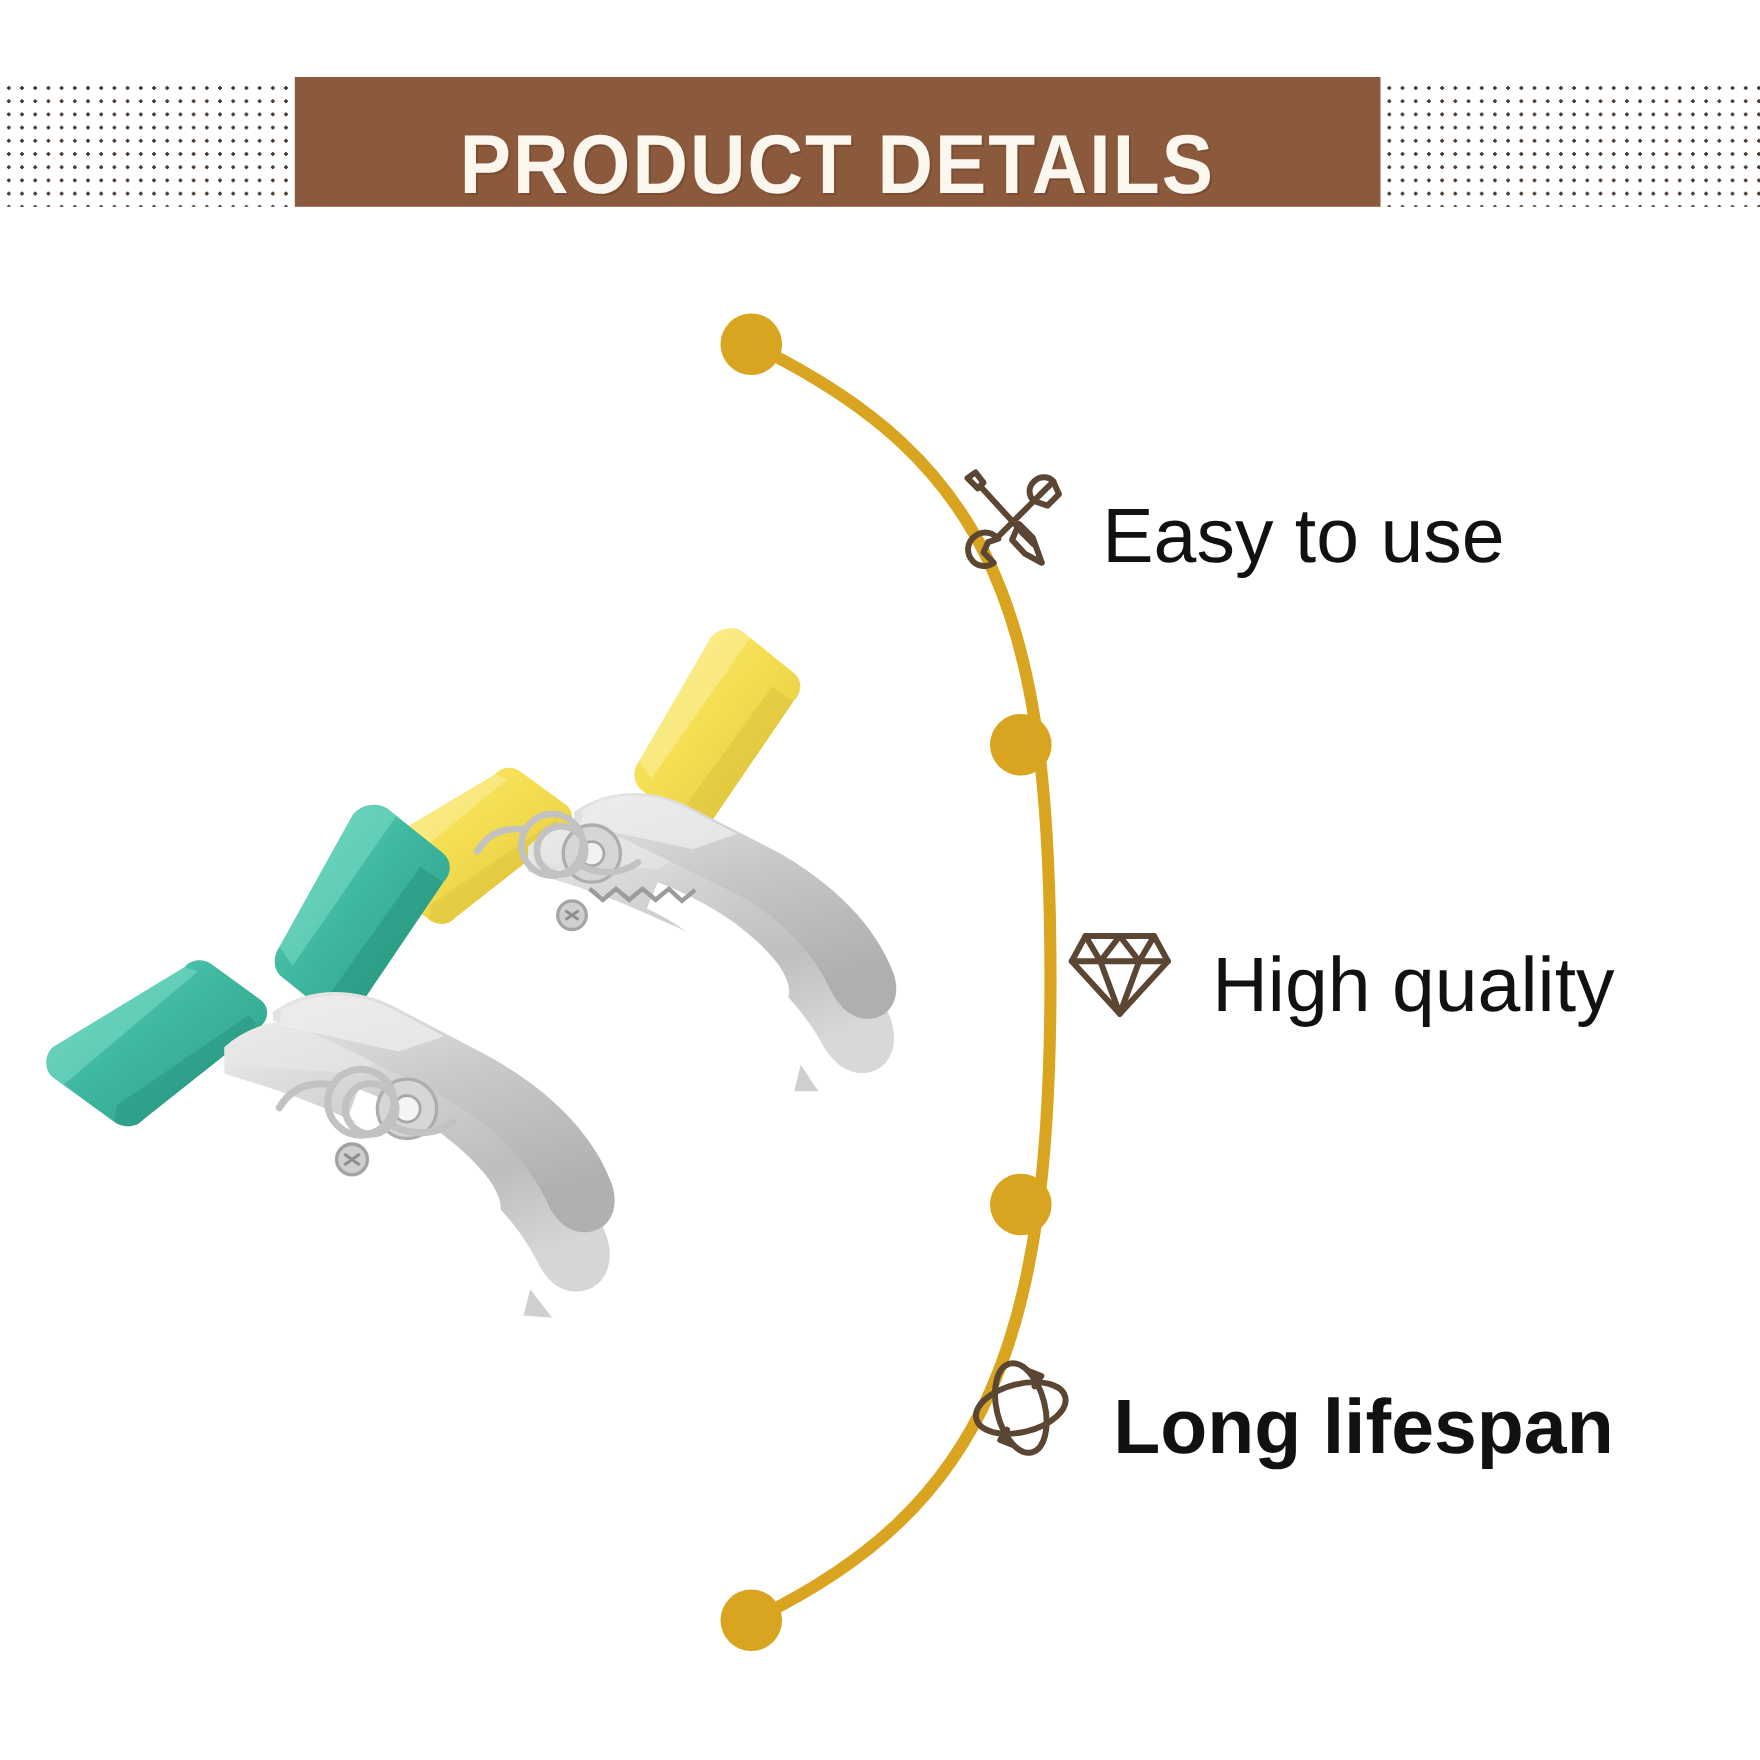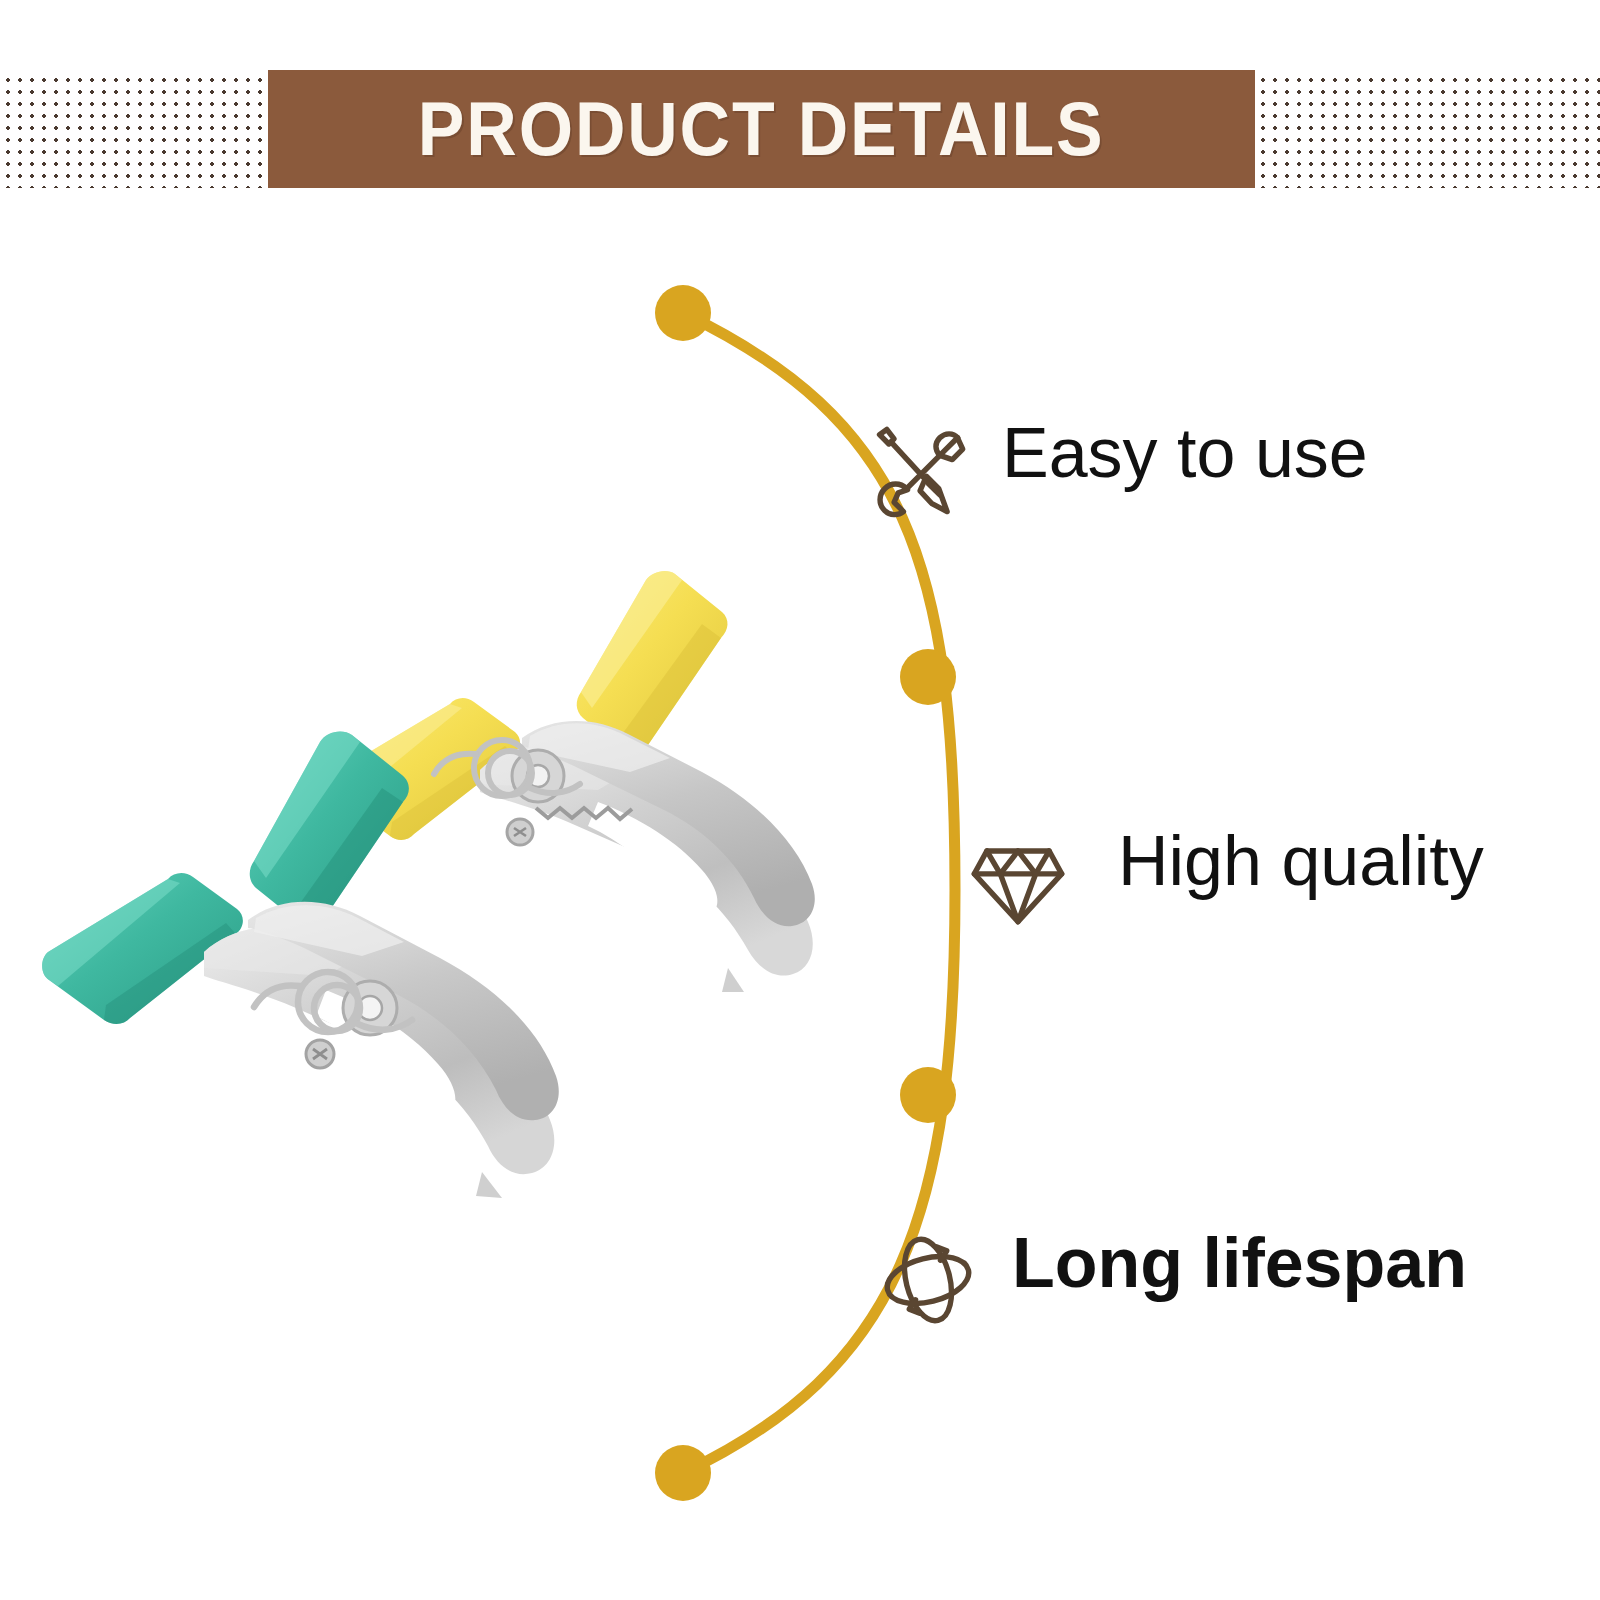--- a/index.html
+++ b/index.html
@@ -18,49 +18,49 @@
     position:absolute;top:0;height:118px;
     background-image:radial-gradient(#4a3a30 1.6px, rgba(0,0,0,0) 1.7px);
     background-size:12px 12px;
     background-position:2px 4px;
   }
   #dots-left{left:0;width:268px;}
   #dots-right{left:1255px;width:345px;}
   #title-banner{
     position:absolute;left:268px;top:0;width:987px;height:118px;
     background:#8B5A3C;
-    display:flex;align-items:center;justify-content:center;
+    display:flex;align-items:flex-end;justify-content:center;
   }
   #title-text{
     color:#FBF6EE;
     font-family:"Liberation Sans", sans-serif;
     font-weight:bold;
     font-size:76px;
     letter-spacing:2px;
     transform:scaleX(0.92);
     white-space:nowrap;
     line-height:1;
     text-shadow:2px 2px 0 rgba(90,55,35,.35);
   }
 
   
   #arc-svg{position:absolute;left:0;top:0;width:1600px;height:1600px;pointer-events:none;}
 
-  .feature{position:absolute;display:flex;align-items:flex-start;}
+  .feature{position:absolute;display:flex;align-items:flex-end;}
   .feature-icon{width:104px;height:104px;flex:0 0 104px;}
   .feature-label{
     font-family:"Liberation Sans", sans-serif;
     font-size:70px;
     color:#111111;
     white-space:nowrap;
     margin-left:32px;
     line-height:1;
   }
   #feature-0{left:866px;top:418px;}
-  #feature-1{left:966px;top:826px;gap:16px;}
+  #feature-1{left:966px;top:826px;}
   #feature-2{left:876px;top:1228px;font-weight:bold;}
 
   
   .product{position:absolute;}
   .shear-svg{display:block;}
   #product-yellow{left:330px;top:540px;width:560px;height:500px;}
   #product-green{left:20px;top:720px;width:610px;height:500px;}
 </style>
 </head>
 <body>

